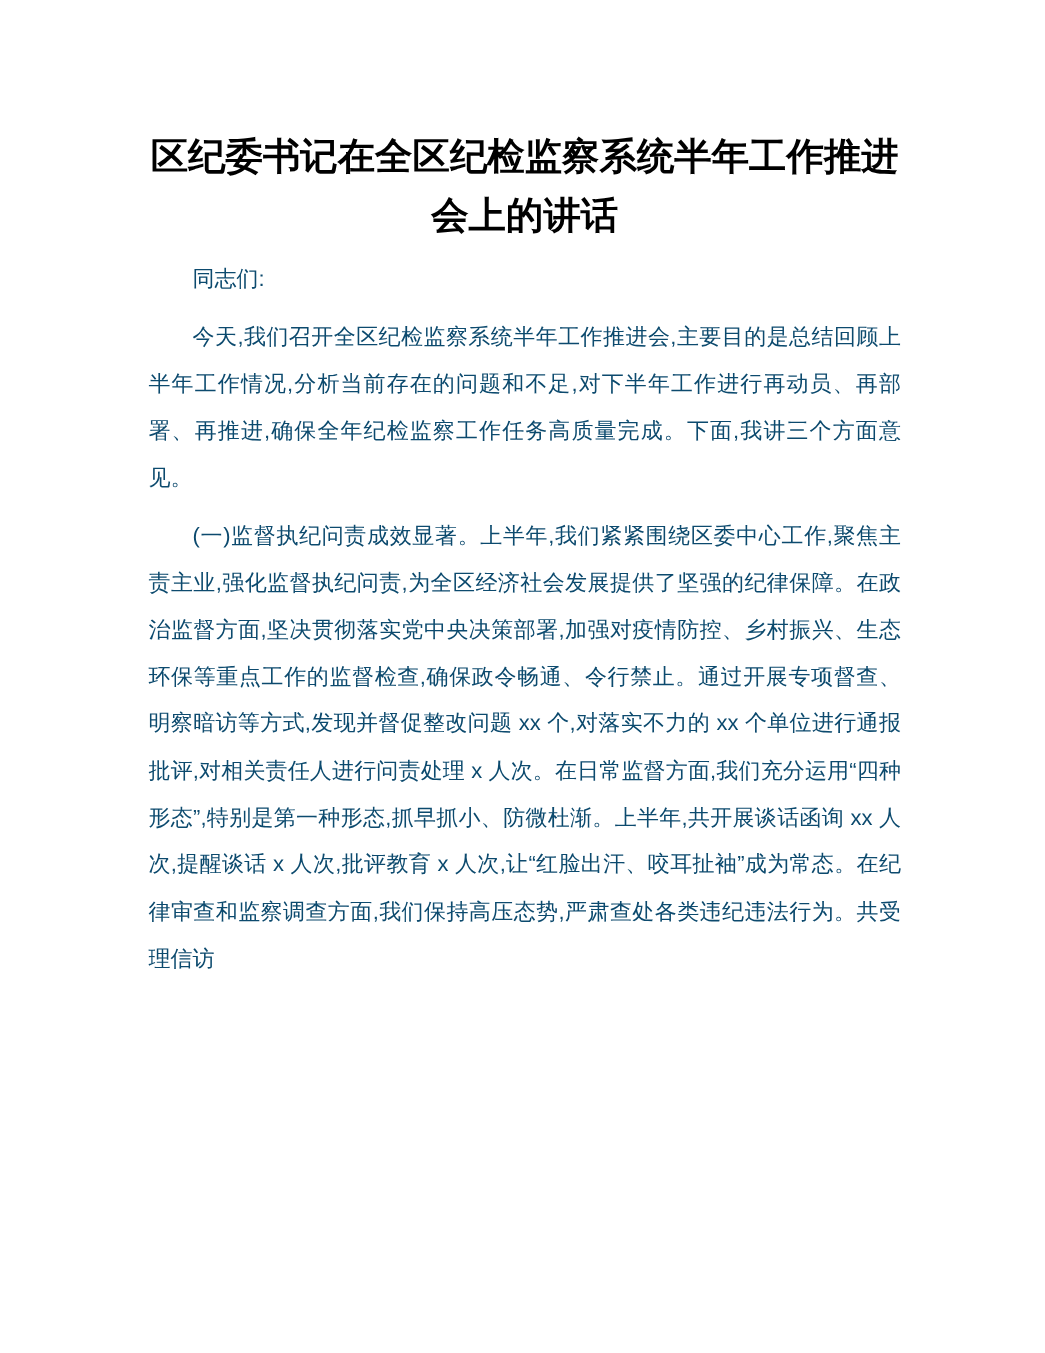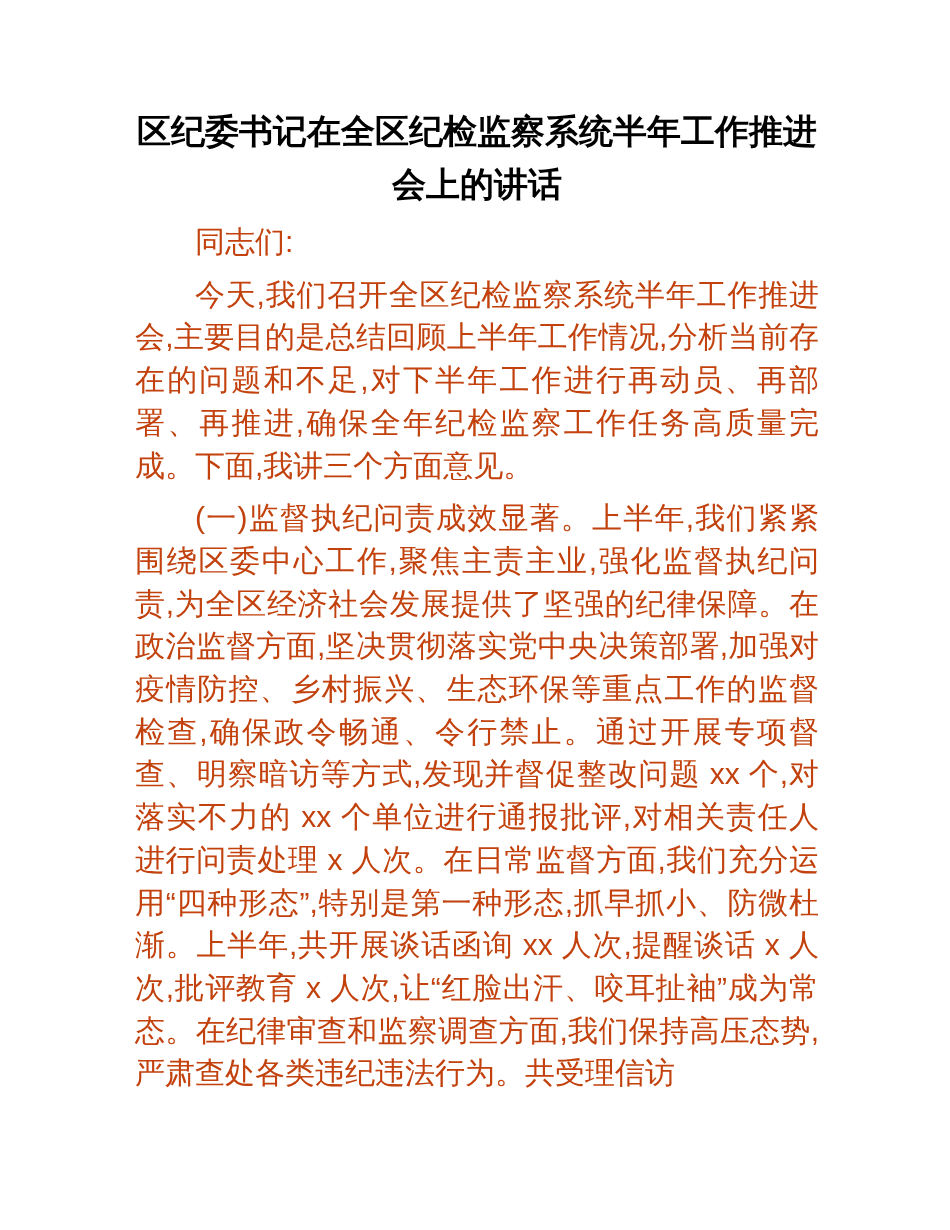--- a/index.html
+++ b/index.html
@@ -20,31 +20,31 @@
     padding: 101px 131px 0 135px;
     background: #ffffff;
     color: #000000;
     overflow: hidden;
   }
   .doc-title {
     font-size: 34px;
     line-height: 53px;
     font-weight: 700;
     text-align: center;
-    margin: 4px 0 4px 0;
+    margin: 16px 0 4px 0;
     color: #000000;
   }
   .doc-para {
-    font-size: 30px;
+    font-size: 20px;
     line-height: 42.7px;
     margin: 10px 0 0 0;
     text-align: justify;
     text-justify: inter-ideograph;
     text-indent: 2em;
-    color: #c2410c;
+    color: #0c4a6e;
     word-break: break-all;
   }
 </style>
 </head>
 <body>
 
 <div class="page">
   <h1 class="doc-title">区纪委书记在全区纪检监察系统半年工作推进会上的讲话</h1>
 
   <p class="doc-para">同志们:</p>

